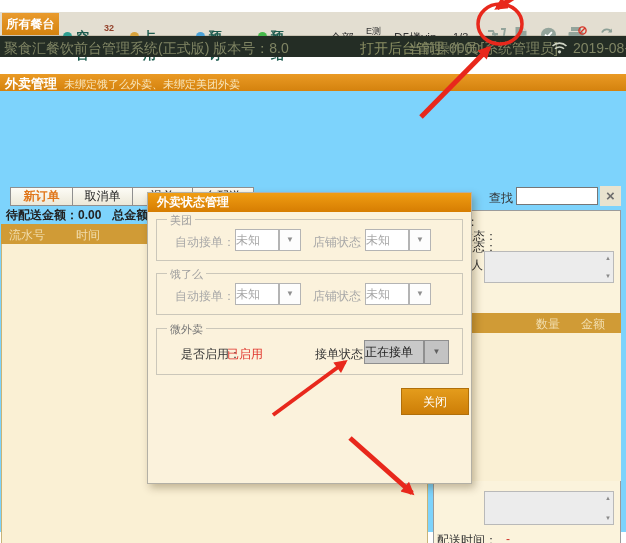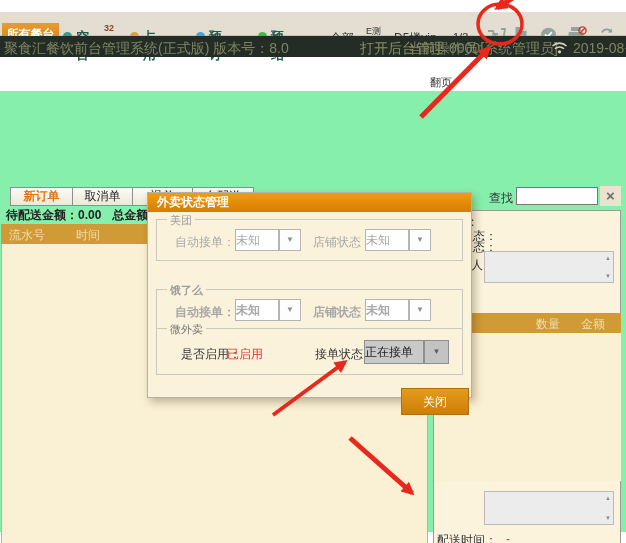--- a/index.html
+++ b/index.html
@@ -18,56 +18,56 @@
   .legend-label { top:16px; font-size:13px; font-weight:bold; color:#1f5c50; }
   .legend-sup { top:11px; font-size:9px; font-weight:bold; color:#93412a; }
   .tb-txt { font-size:12px; color:#333; top:18px; }
   .tb-small { font-size:9px; line-height:10px; color:#333; top:14px; text-align:center; }
   .icon { top:14px; }
   
   .statusbar { left:0; top:36px; width:626px; height:21px; background:#242d25; }
   .sb-txt { font-size:14px; color:#7f8463; top:4px; white-space:nowrap; }
   
   .wtitle { left:0; top:74px; width:626px; height:17px; background:linear-gradient(#ea9a24,#d4820e); }
-  .content { left:0; top:91px; width:626px; height:441px; background:#86efac; }
+  .content { left:0; top:91px; width:626px; height:441px; background:#7dd3fc; }
   
   .tab { top:96px; height:19px; background:linear-gradient(#fdfcf6,#ece8d8); border:1px solid #8f8f8f;
     font-size:12px; color:#222; text-align:center; line-height:17px; cursor:pointer; }
   .tab.active { color:#e0761a; font-weight:bold; }
   
   .thead { background:#d09b36; height:20px; }
   .th { font-size:12px; color:#f1ddad; top:3px; white-space:nowrap; }
   .tbody { background:#faf0d4; border:1px solid #c8b478; border-top:none; }
   
   .panel { left:433px; top:119px; width:188px; height:382px; background:#fbf3dc; border:1px solid #9b9b9b; }
   .plabel { font-size:12px; color:#333; white-space:nowrap; }
   .scrollbox { background:#ececec; border:1px solid #b9b9b9; }
   .sarrow { position:absolute; right:2px; font-size:6px; color:#8a8a8a; line-height:6px; }
   
-  .modal { left:147px; top:192px; width:325px; height:206px; background:#fbf2dc; border:1px solid #b3b0a5;
+  .modal { left:147px; top:192px; width:325px; height:292px; background:#fbf2dc; border:1px solid #b3b0a5;
     box-shadow:3px 4px 8px rgba(60,40,0,.3); z-index:20; }
   .mtitle { left:0; top:0; width:100%; height:19px; background:linear-gradient(#f09d12,#d67d02);
     color:#fff; font-size:12px; font-weight:bold; line-height:19px; padding-left:9px; }
   .fieldset { left:8px; width:307px; border:1px solid #cbc7ba; background:#fbf2dc; }
   .legend { position:absolute; top:-7px; left:10px; background:#fbf2dc; padding:0 3px; font-size:11px; }
   .dsel { height:22px; background:#fff; border:1px solid #b4b4b4; font-size:12px; line-height:20px; }
   .darr { height:22px; width:22px; background:#fdfdfd; border:1px solid #b4b4b4; text-align:center;
     font-size:8px; color:#8f8f8f; line-height:20px; }
   .mclose { left:253px; top:195px; width:68px; height:27px; background:linear-gradient(#e49c1c,#cd7e07);
     color:#fff; font-size:12px; text-align:center; line-height:27px; border:1px solid #b06f0a; cursor:pointer; }
   .annot { position:absolute; left:0; top:0; z-index:30; pointer-events:none; }
   .searchx { font-size:15px; font-weight:bold; color:#6e6e6e; background:#e9e3cf; text-align:center; cursor:pointer; }
 </style>
 </head>
 <body>
 
 <div id="screen">
 
   <div class="abs topbar">
-    <div class="abs alltables" style="left:2px;top:11px;">所有餐台</div>
+    <div class="abs alltables" style="left:2px;top:1px;">所有餐台</div>
 
     <div class="abs">
       <span class="abs dot" style="left:63px;background:#2f9f90;"></span>
       <span class="abs legend-label" style="left:76px;">空台</span>
       <span class="abs legend-sup" style="left:104px;">32</span>
     </div>
     <div class="abs">
       <span class="abs dot" style="left:130px;background:#d8a33c;"></span>
       <span class="abs legend-label" style="left:143px;">占用</span>
     </div>
@@ -138,20 +138,24 @@
     <span class="abs" style="left:551px;top:4px;">
       <svg width="17" height="13" viewBox="0 0 17 13">
         <path d="M1.5 5a10 10 0 0 1 14 0" fill="none" stroke="#cfd4c4" stroke-width="1.6"></path>
         <path d="M4 7.8a6.4 6.4 0 0 1 9 0" fill="none" stroke="#cfd4c4" stroke-width="1.6"></path>
         <circle cx="8.5" cy="10.8" r="1.6" fill="#cfd4c4"></circle>
       </svg>
     </span>
     <span class="abs sb-txt" style="left:573px;">2019-08-28 09:47:46</span>
   </div>
 
+  <div class="abs wtitle">
+    <span class="abs" style="left:5px;top:1px;font-size:13px;font-weight:bold;color:#fff;">外卖管理</span>
+    <span class="abs" style="left:64px;top:3px;font-size:11px;color:#f8e5ba;">未绑定饿了么外卖、未绑定美团外卖</span>
+  </div>
 
   <div class="abs content">
 
     <div class="abs tab active" style="left:10px;width:63px;">新订单</div>
     <div class="abs tab" style="left:72px;width:61px;">取消单</div>
     <div class="abs tab" style="left:132px;width:61px;">退单</div>
     <div class="abs tab" style="left:192px;width:62px;">自配送</div>
 
     <span class="abs" style="left:489px;top:99px;font-size:12px;color:#333;">查找：</span>
     <input class="abs" style="left: 516px; top: 96px; width: 82px; height: 18px; border: 1px solid rgb(118, 118, 118); background: rgb(255, 255, 255); font-size: 12px; padding: 0px 3px;" value="">
@@ -203,21 +207,21 @@
     <div class="abs fieldset" style="top:26px;height:42px;">
       <span class="legend" style="color:#9f9f9f;">美团</span>
       <span class="abs" style="left:18px;top:14px;font-size:12px;color:#a8a8a8;">自动接单：</span>
       <div class="abs dsel" style="left:78px;top:9px;width:44px;color:#a8a8a8;">未知</div>
       <div class="abs darr" style="left:122px;top:9px;">▼</div>
       <span class="abs" style="left:156px;top:14px;font-size:12px;color:#a8a8a8;">店铺状态：</span>
       <div class="abs dsel" style="left:208px;top:9px;width:44px;color:#a8a8a8;">未知</div>
       <div class="abs darr" style="left:252px;top:9px;">▼</div>
     </div>
 
-    <div class="abs fieldset" style="top:96px;height:42px;font-weight:bold;">
+    <div class="abs fieldset" style="top:80px;height:42px;">
       <span class="legend" style="color:#9f9f9f;">饿了么</span>
       <span class="abs" style="left:18px;top:14px;font-size:12px;color:#a8a8a8;">自动接单：</span>
       <div class="abs dsel" style="left:78px;top:9px;width:44px;color:#a8a8a8;">未知</div>
       <div class="abs darr" style="left:122px;top:9px;">▼</div>
       <span class="abs" style="left:156px;top:14px;font-size:12px;color:#a8a8a8;">店铺状态：</span>
       <div class="abs dsel" style="left:208px;top:9px;width:44px;color:#a8a8a8;">未知</div>
       <div class="abs darr" style="left:252px;top:9px;">▼</div>
     </div>
 
     <div class="abs fieldset" style="top:135px;height:47px;">

